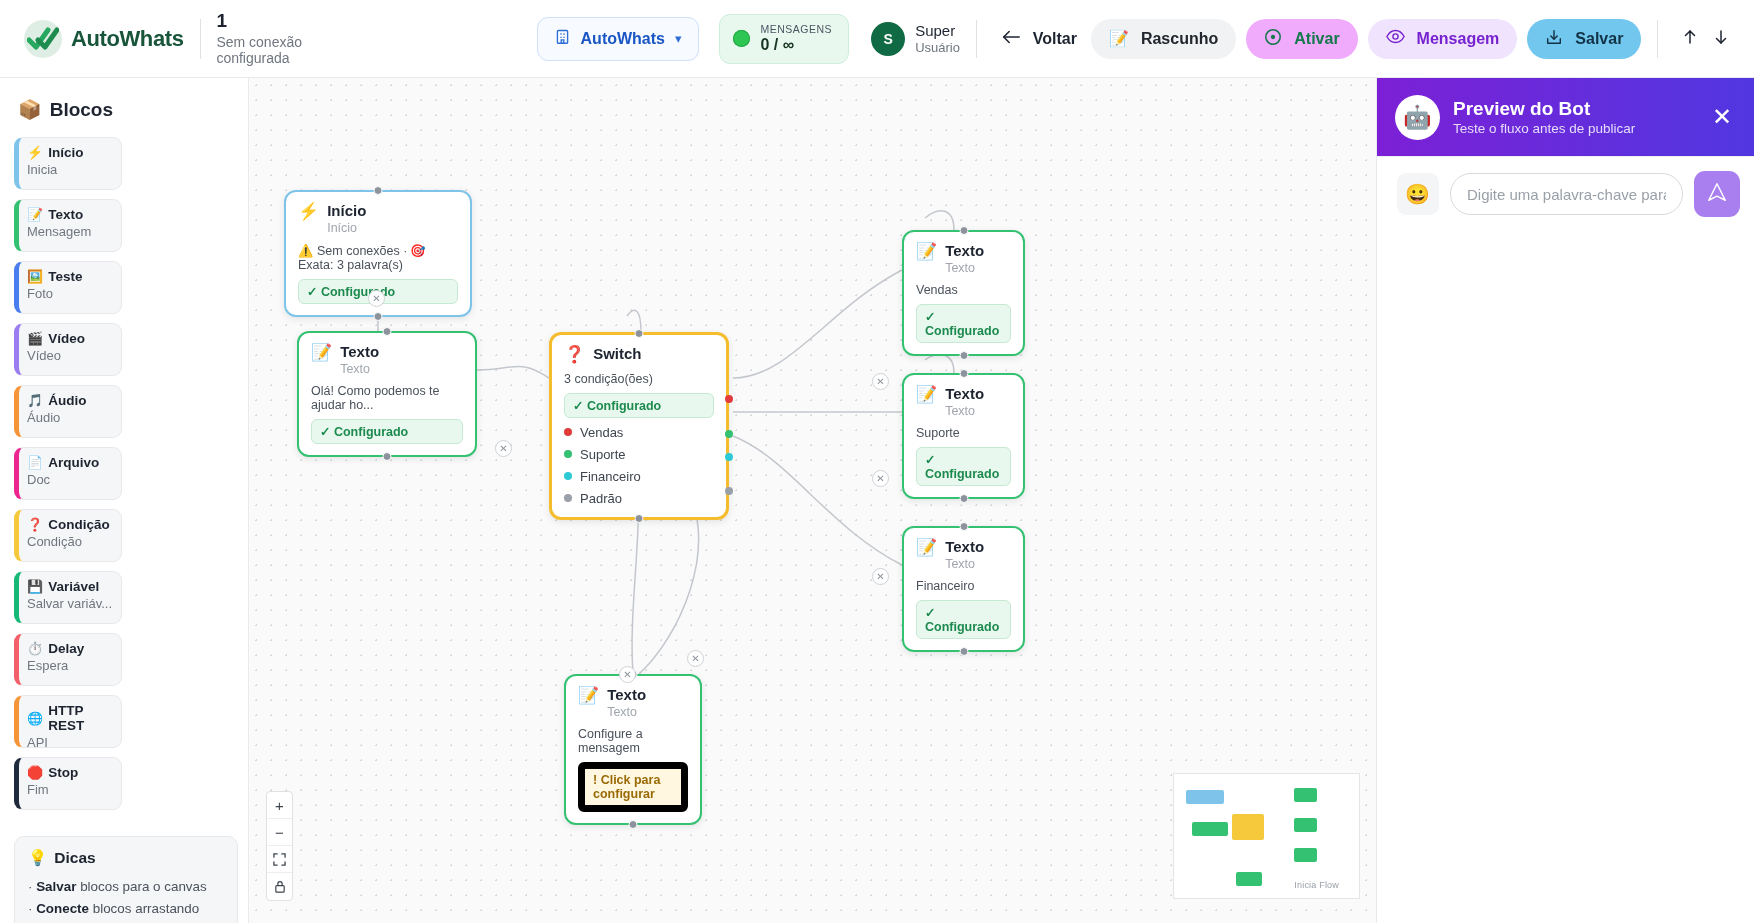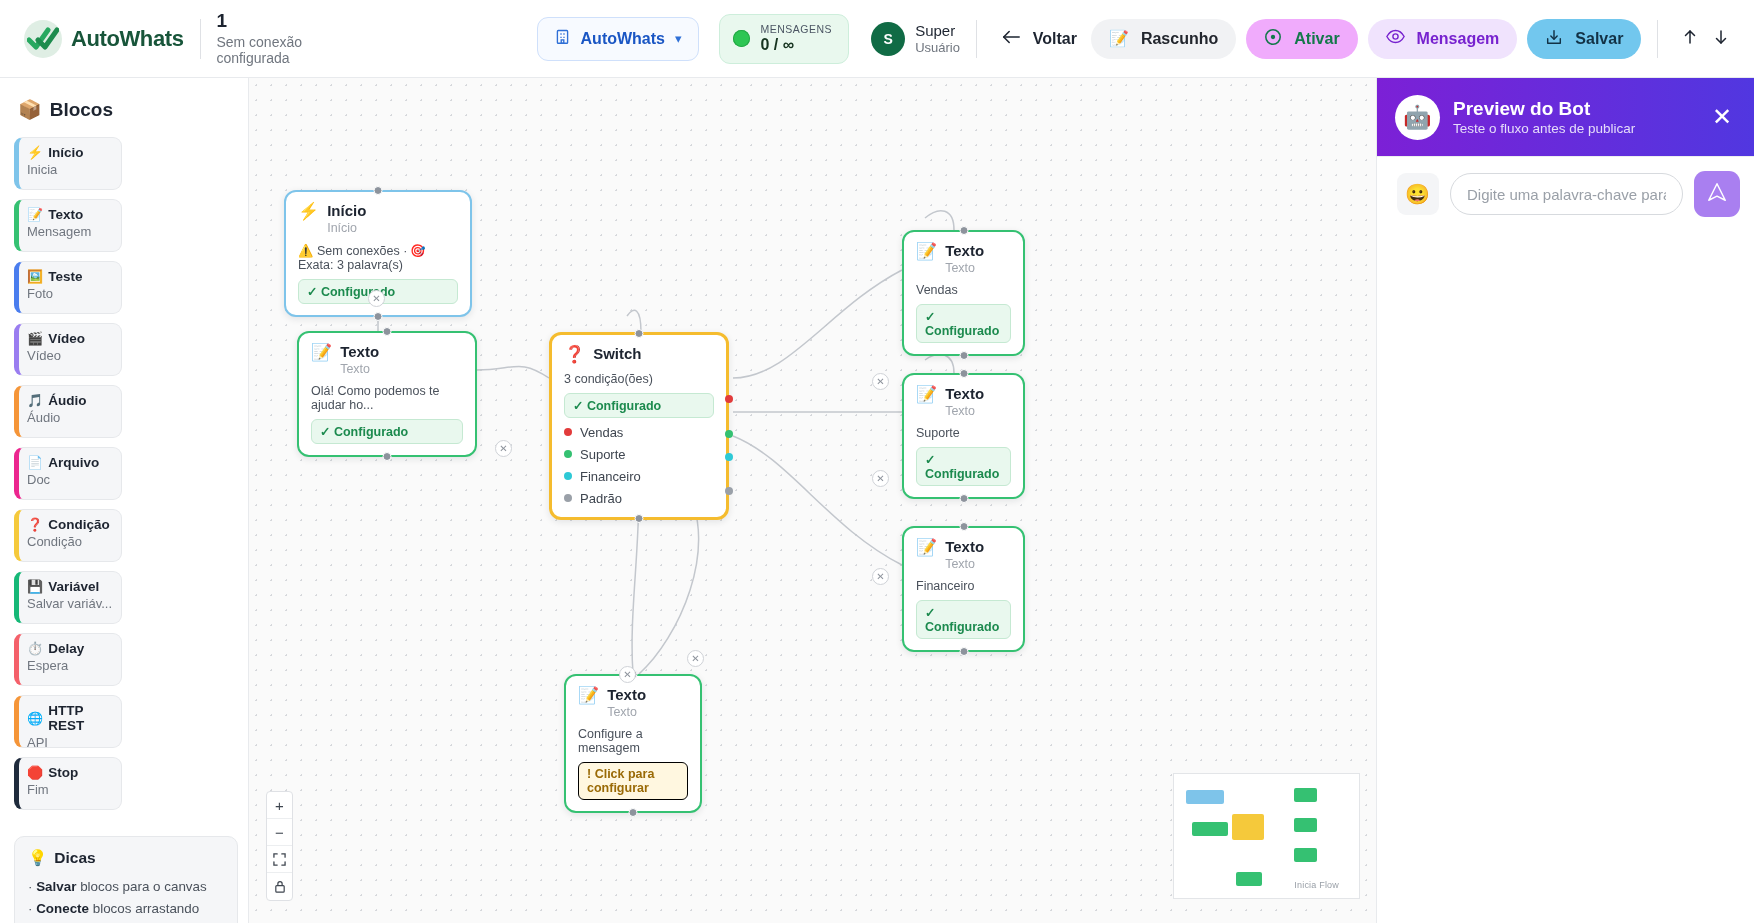--- a/index.html
+++ b/index.html
@@ -132,21 +132,21 @@
   .node-emoji { font-size: 17px; line-height: 1.1; margin-top: 1px; }
   .node-titles { display: flex; flex-direction: column; }
   .node-title { font-size: 15px; font-weight: bold; color: #1d2430; line-height: 1.2; }
   .node-kind { font-size: 12.5px; color: #a0a5ad; line-height: 1.3; }
   .node-body { font-size: 12.5px; color: #4a515b; margin-top: 7px; }
   .badge {
     margin-top: 7px; display: block; border-radius: 6px;
     font-size: 12.5px; font-weight: bold; padding: 4px 8px; text-align: left;
   }
   .badge-ok { background: #e9f8ee; border: 1px solid #c5e9d2; color: #1c8a4e; }
-  .badge-warn { background: #fff7e0; border: 1px solid #000000; color: #9a6a06; }
+  .badge-warn { background: #fff7e0; border: 7px solid #000000; color: #9a6a06; }
   .port {
     position: absolute; width: 9px; height: 9px; border-radius: 50%;
     background: #8d939c; border: 1px solid #fff;
   }
   .port-c { position: absolute; width: 8px; height: 8px; border-radius: 50%; }
   .edge-x {
     position: absolute; width: 17px; height: 17px; border-radius: 50%;
     background: #fff; border: 1px solid #cfd2d7; color: #8d939c;
     font-size: 10px; display: flex; align-items: center; justify-content: center;
     cursor: pointer;

